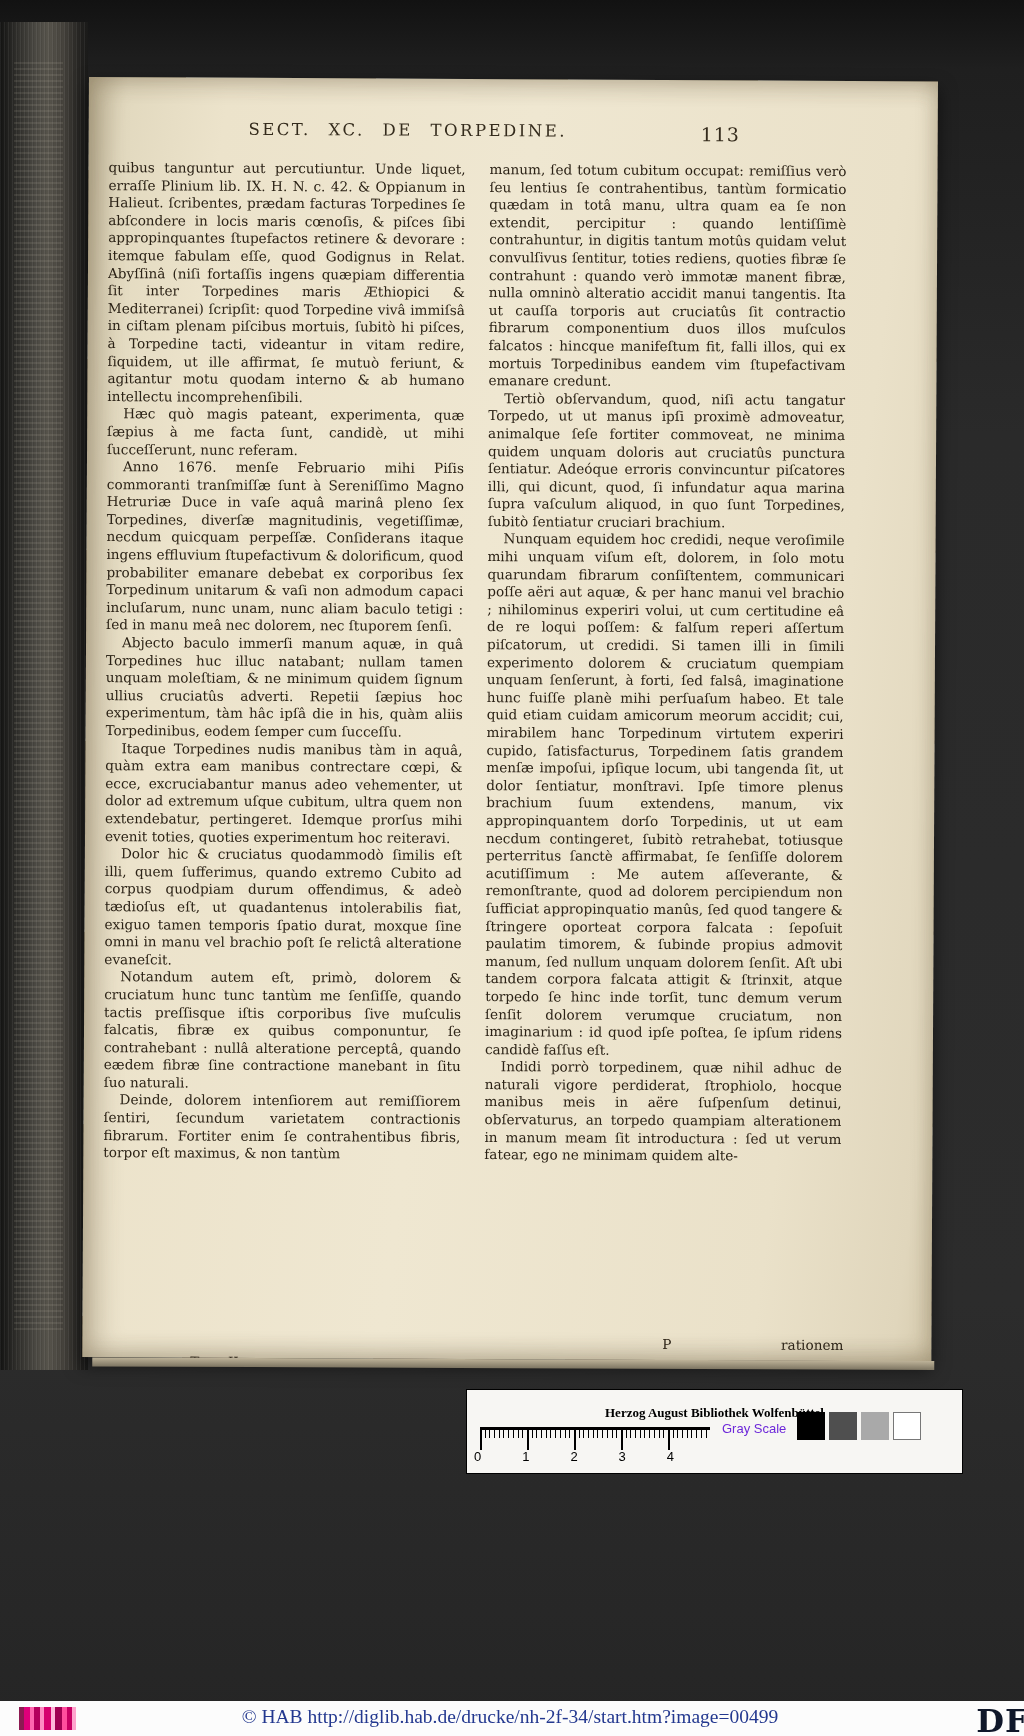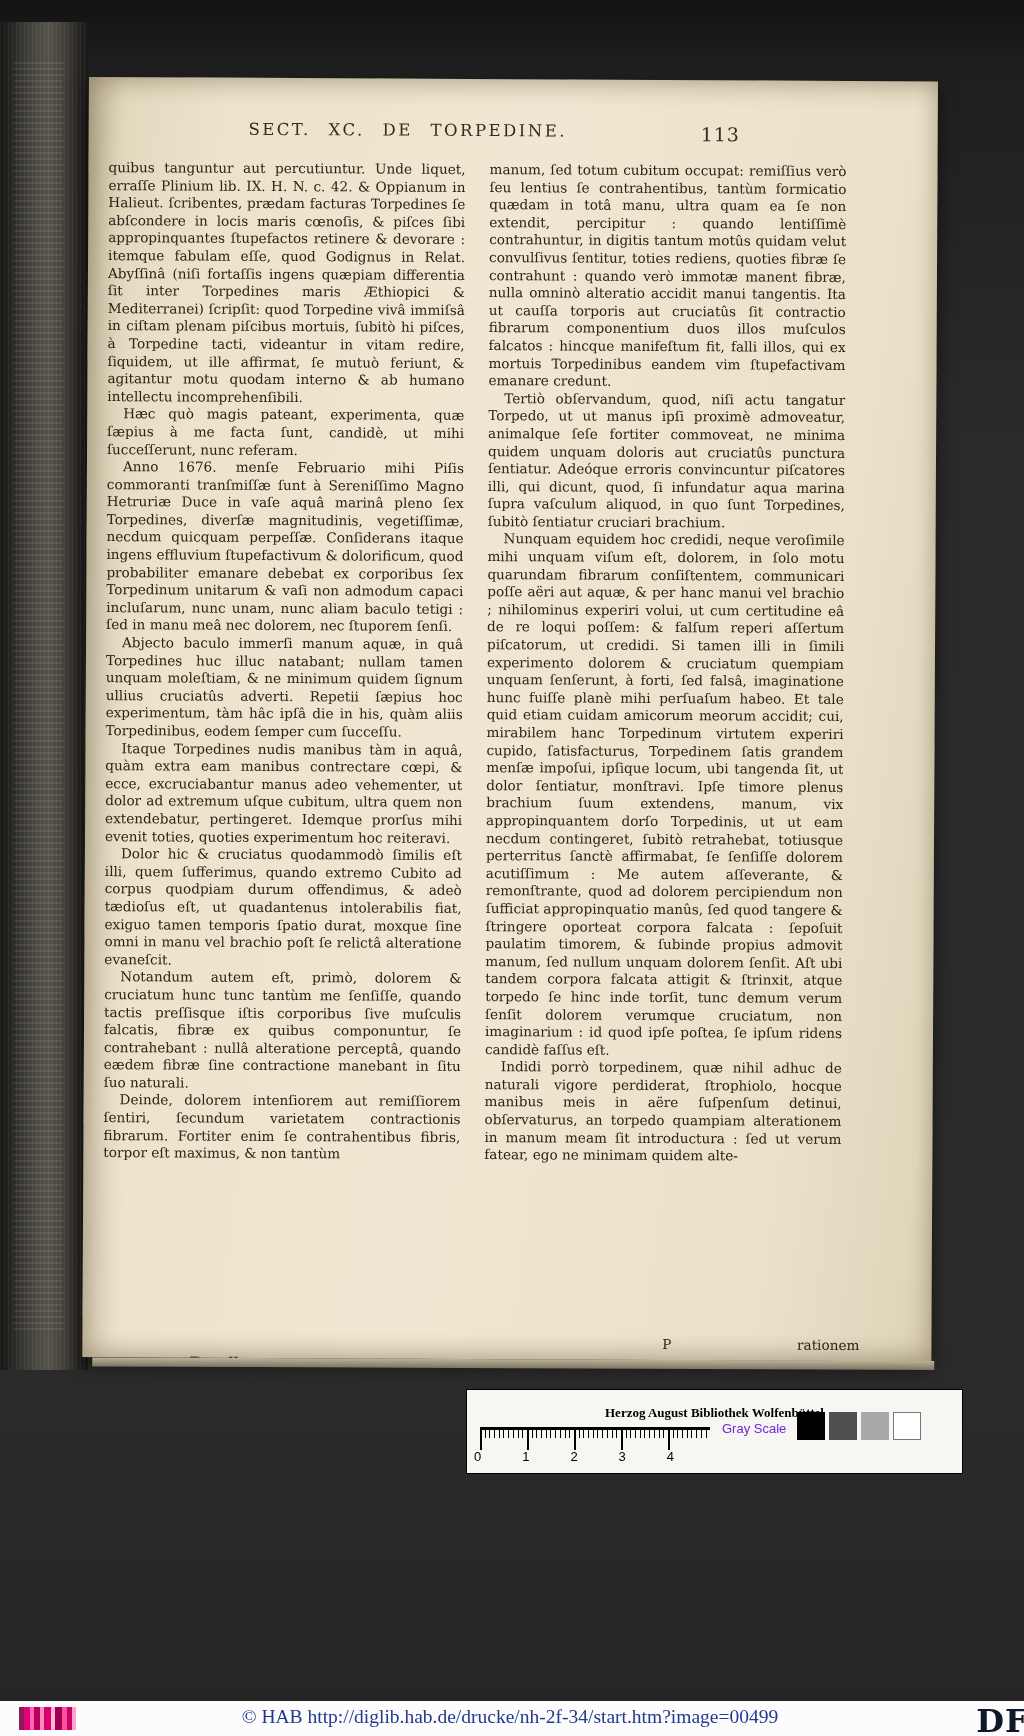--- a/index.html
+++ b/index.html
@@ -32,21 +32,21 @@
 
   .cols{display:flex;gap:24px;}
   .col{width:357px;font-size:13.6px;line-height:17.6px;text-align:justify;
     color:#2b2216;height:1128px;overflow:hidden;}
   .col p{margin:0;text-indent:16px;}
   .col p:first-child{text-indent:0;}
 
   .page-footer{position:absolute;left:20px;top:1214px;width:738px;height:20px;font-size:13.6px;}
   .page-footer .vol{position:absolute;left:68px;margin-top:20px;}
   .page-footer .sig{position:absolute;left:540px;}
-  .page-footer .catch{position:absolute;right:1px;}
+  .page-footer .catch{position:absolute;right:17px;}
 
   
   .label-card{position:absolute;left:466px;top:1389px;width:497px;height:85px;
     background:#f7f6f3;border:1px solid #000;box-sizing:border-box;}
   .label-title{text-align:center;font-family:"Liberation Serif",serif;font-weight:bold;
     font-size:13px;margin-top:15px;color:#000;}
   .ruler{position:absolute;left:13px;top:37px;width:230px;height:20px;border-top:3px solid #000;
     background:
       repeating-linear-gradient(90deg,#000 0 2px,transparent 2px 47px) 0 0/230px 20px no-repeat,
       repeating-linear-gradient(90deg,#000 0 1px,transparent 1px 4.7px) 0 0/230px 8px no-repeat;}

